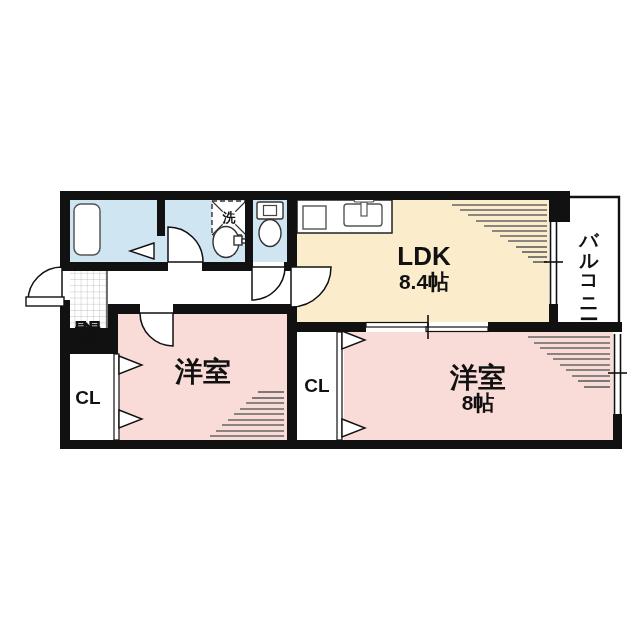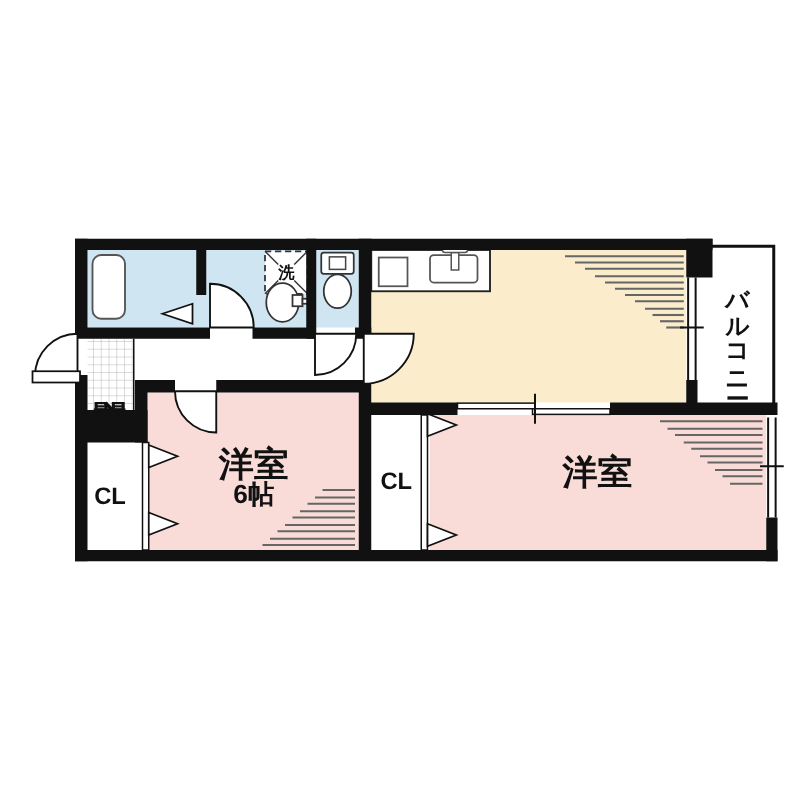--- a/index.html
+++ b/index.html
@@ -180,25 +180,27 @@
       <path class="tri" d="M 119 356 L 142 365 L 119 374 Z"></path>
       <path class="tri" d="M 119 410 L 142 419 L 119 428 Z"></path>
     </g>
     <g>
       <rect x="337" y="332" width="5" height="108" fill="#fff" stroke="#111" stroke-width="1.2"></rect>
       <path class="tri" d="M 342 331 L 365 340 L 342 349 Z"></path>
       <path class="tri" d="M 342 419 L 365 428 L 342 437 Z"></path>
     </g>
   </svg>
 
+  <div class="lbl ldk-t" style="left:344px;top:242px;width:160px;">LDK</div>
+  <div class="lbl siz-t" style="left:344px;top:270px;width:160px;">8.4帖</div>
 
   <div class="lbl room-t" style="left:123px;top:357px;width:160px;">洋室</div>
-  <div class="lbl siz-t" style="left:123px;top:384px;width:160px;">6帖</div>
 
   <div class="lbl room-t" style="left:398px;top:363px;width:160px;">洋室</div>
+  <div class="lbl siz-t" style="left:398px;top:391px;width:160px;">8帖</div>
 
   <div class="lbl cl-t" style="left:62px;top:388px;width:52px;">CL</div>
   <div class="lbl cl-t" style="left:291px;top:376px;width:52px;">CL</div>
 
   <div class="vlbl gen-t" style="left:72px;top:271px;width:34px;height:60px;">玄関</div>
   <div class="vlbl bal-t" style="left:575px;top:202px;width:28px;height:124px;">バルコニー</div>
 
   <div class="lbl sen-t" style="left:221px;top:211px;width:16px;">洗</div>
 </div>
 

